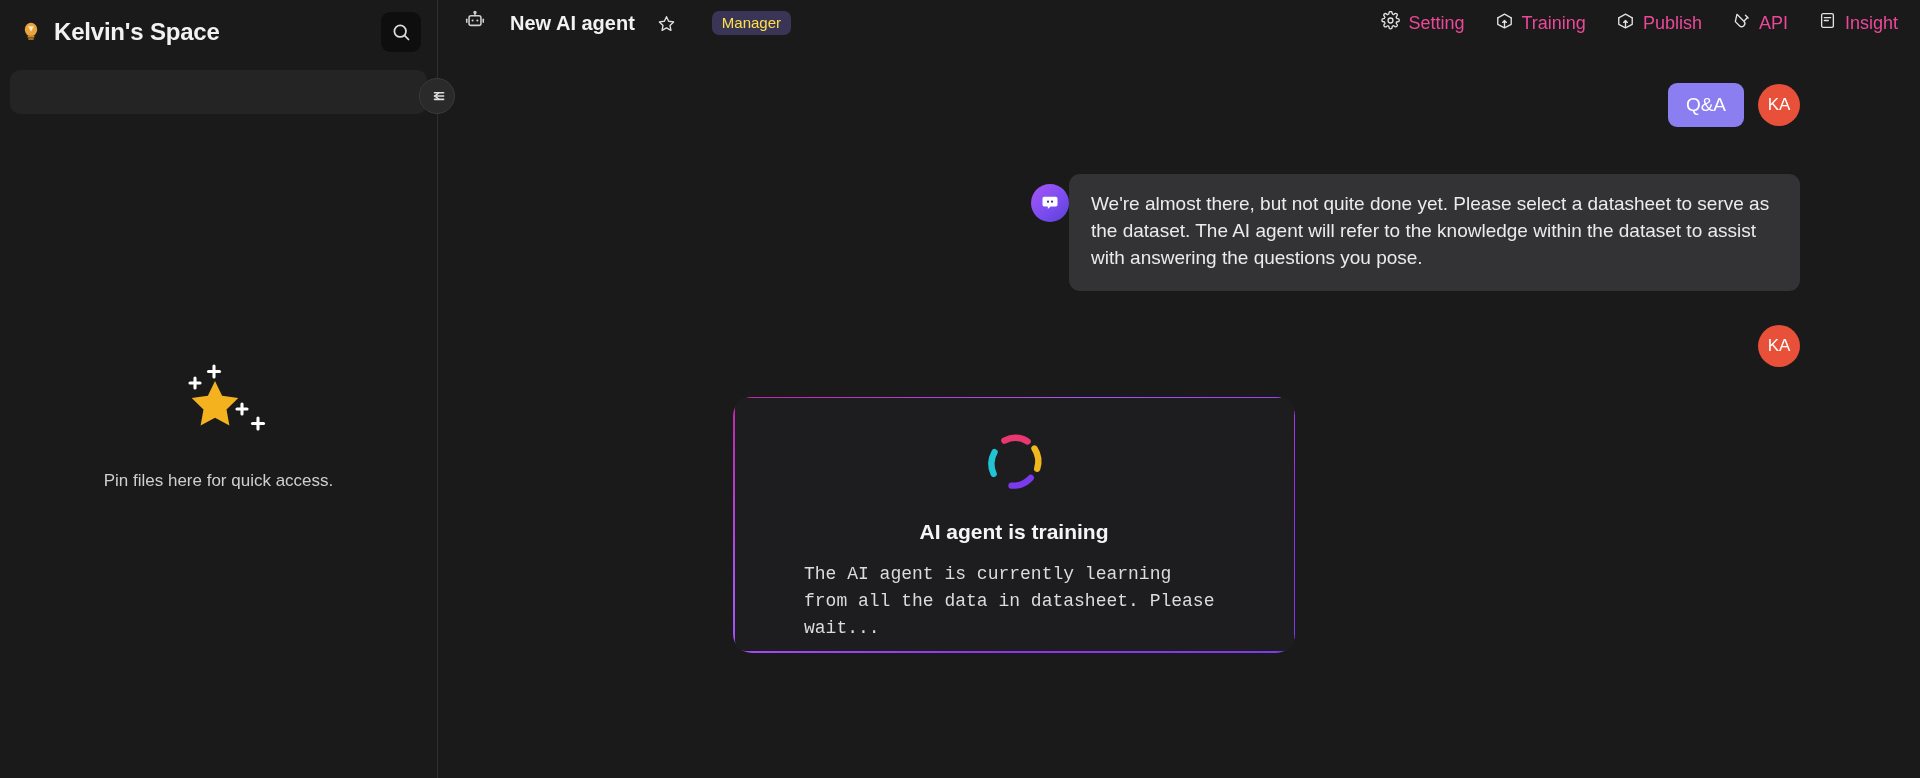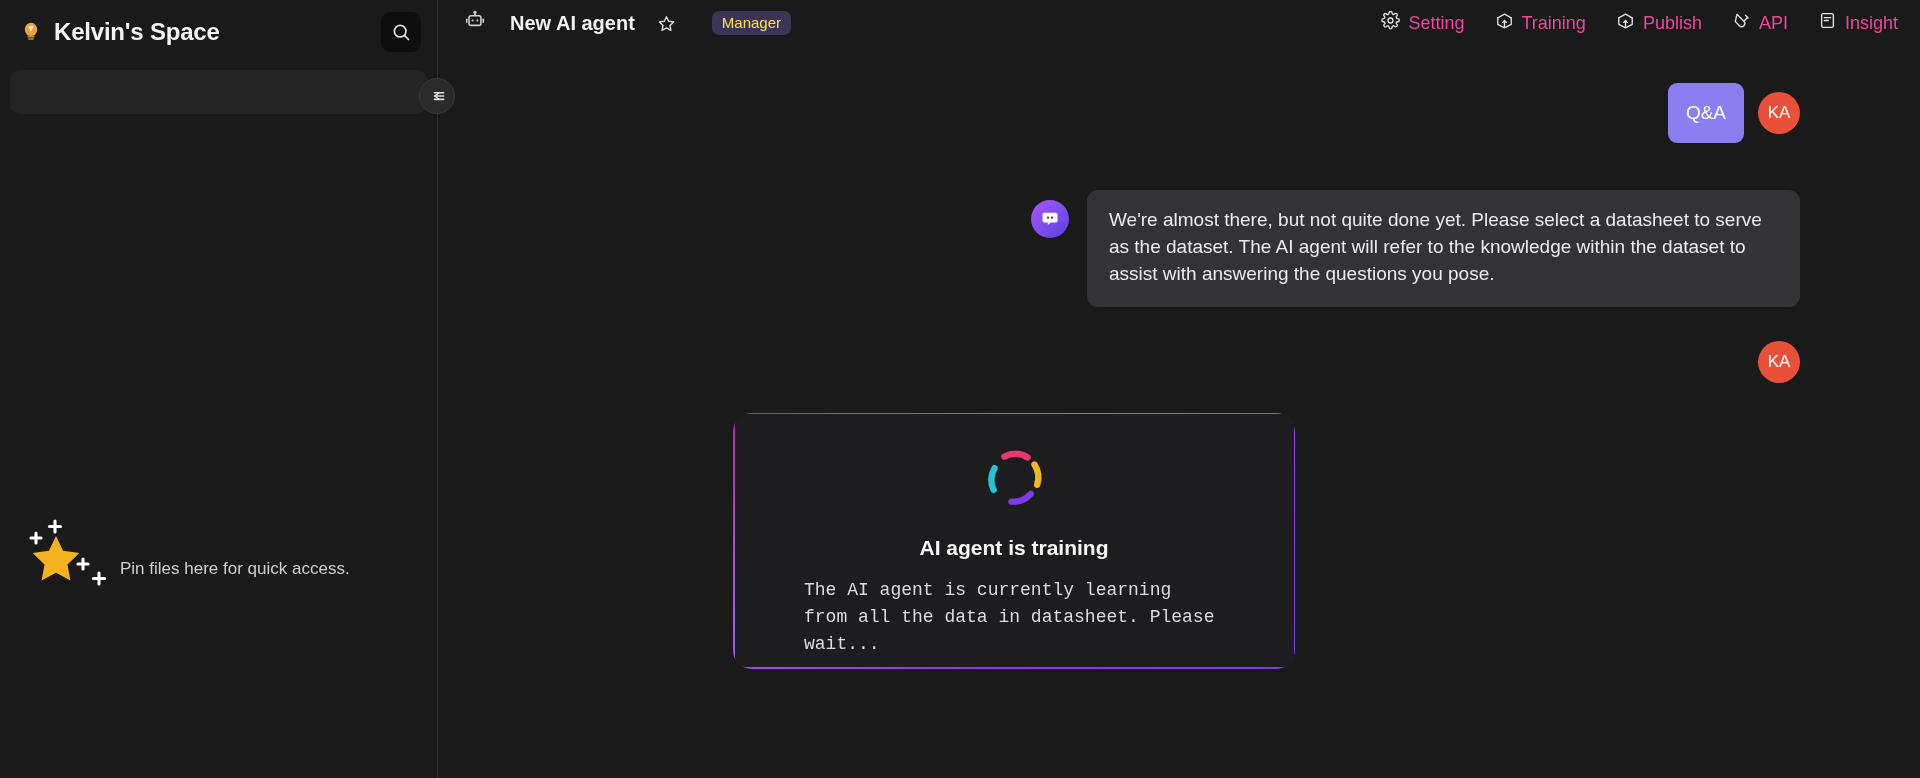--- a/index.html
+++ b/index.html
@@ -92,21 +92,21 @@
     user-select: none;
   }
   .seg-tab.active {
     background: #4a4a4a;
     color: #8b7ef0;
   }
 
   .sidebar-body {
     flex: 1;
     display: flex;
-    flex-direction: row;
+    flex-direction: column;
     align-items: center;
     justify-content: flex-start;
     padding-top: 246px;
   }
 
   .empty-illustration {
     width: 120px;
     height: 86px;
     position: relative;
     margin-bottom: 22px;
@@ -208,21 +208,21 @@
     justify-content: flex-end;
     gap: 14px;
     padding-top: 37px;
     padding-right: 94px;
   }
 
   .qa-badge {
     background: #8b7ef0;
     color: #ffffff;
     font-size: 19px;
-    padding: 19px 18px;
+    padding: 11px 18px;
     border-radius: 9px;
     cursor: pointer;
     white-space: nowrap;
   }
 
   .avatar-ka {
     width: 42px;
     height: 42px;
     border-radius: 50%;
     background: #e8503a;
@@ -231,21 +231,20 @@
     display: flex;
     align-items: center;
     justify-content: center;
     flex-shrink: 0;
     cursor: pointer;
   }
 
   .bot-row {
     display: flex;
     align-items: flex-start;
-    gap: 18px;
     margin-top: 47px;
     padding-left: 567px;
     padding-right: 94px;
   }
 
   .bot-avatar {
     width: 38px;
     height: 38px;
     border-radius: 50%;
     background: linear-gradient(140deg, #a855f7 0%, #7c4df0 55%, #5b3fd6 100%);

